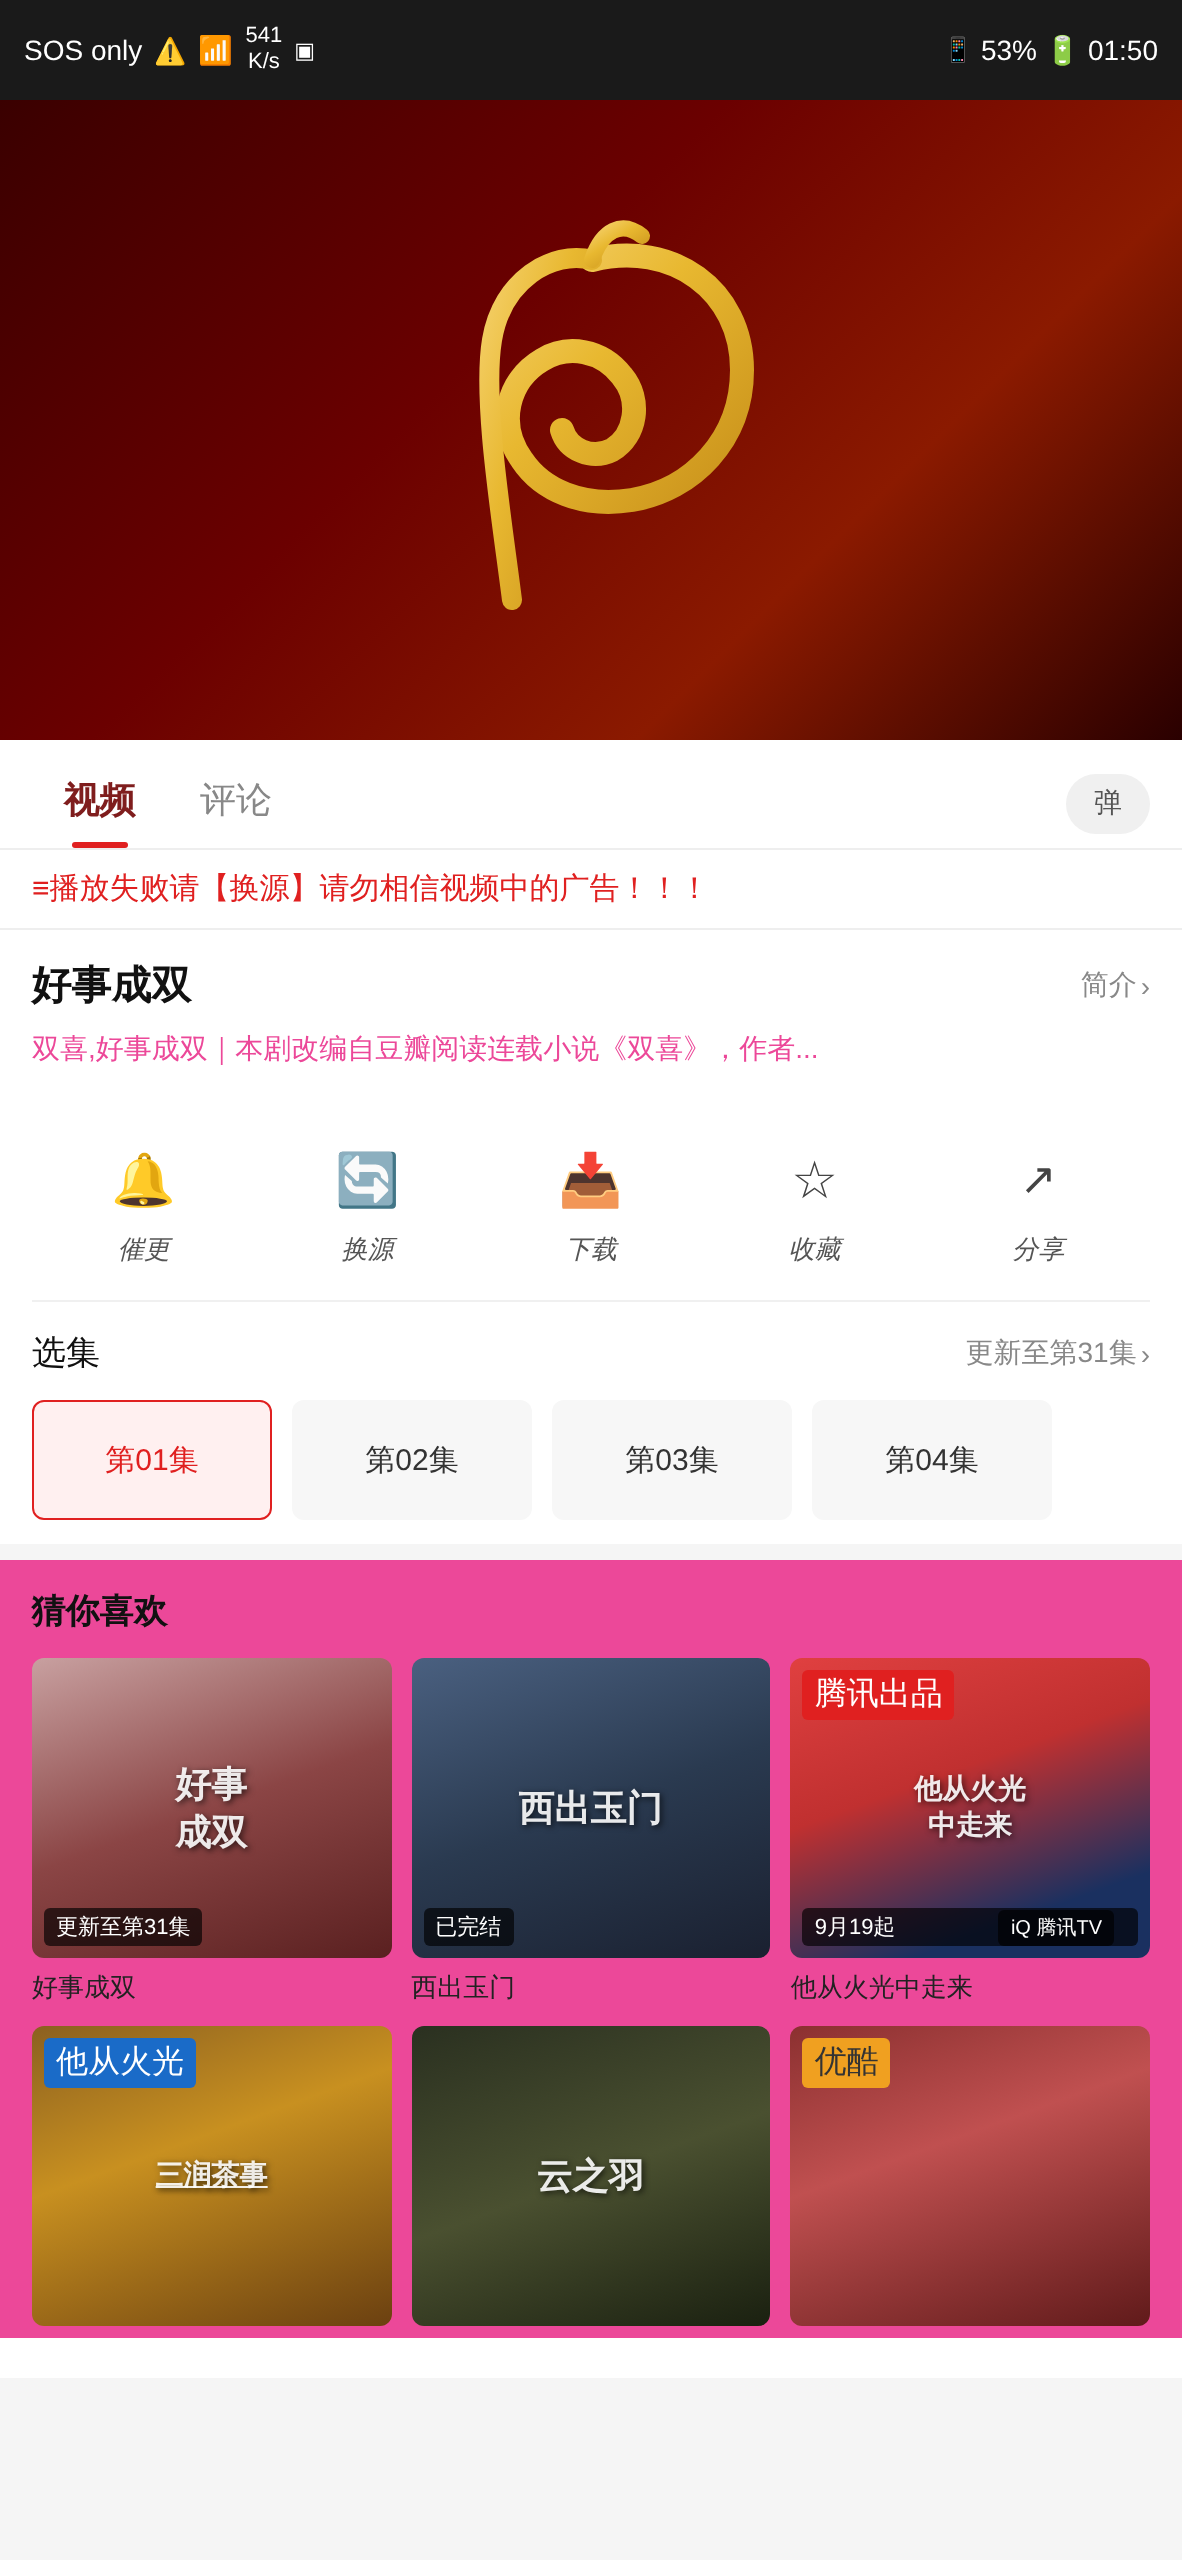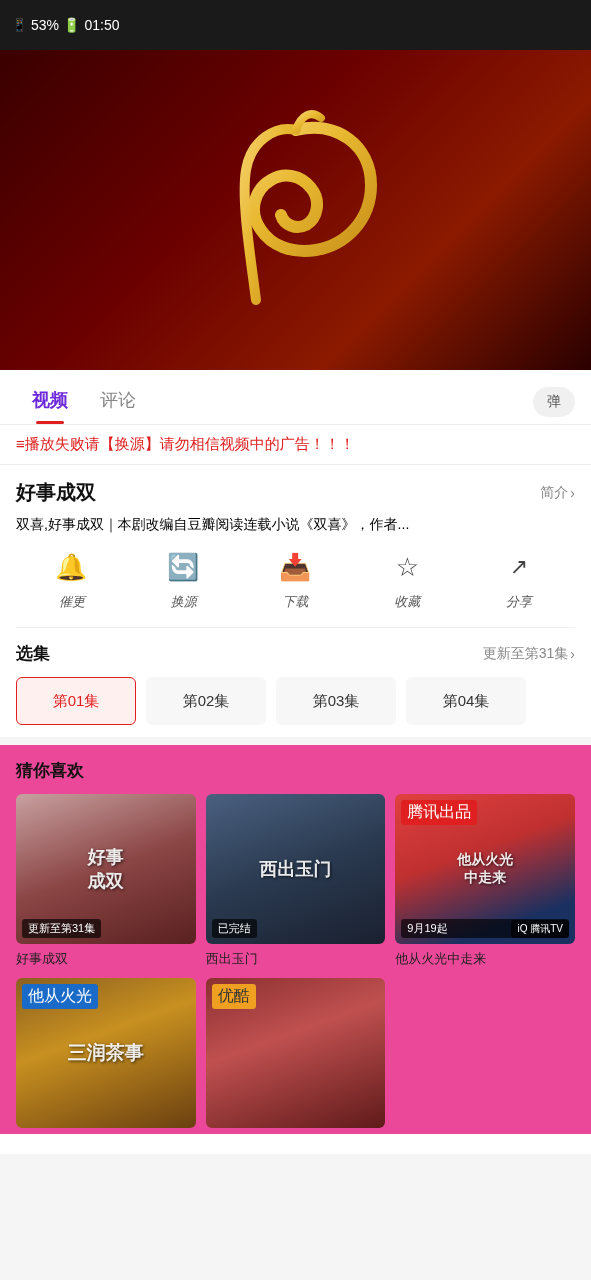--- a/index.html
+++ b/index.html
@@ -57,21 +57,21 @@
       position: relative;
     }
     .tab-item {
       font-size: 18px;
       color: #333;
       padding: 8px 16px 12px;
       cursor: pointer;
       position: relative;
     }
     .tab-item.active {
-      color: #6d28d9;
+      color: #7f1d1d;
       font-weight: bold;
     }
     .tab-item.active::after {
       content: '';
       position: absolute;
       bottom: 0;
       left: 50%;
       transform: translateX(-50%);
       width: 28px;
       height: 3px;
@@ -126,23 +126,23 @@
       align-items: center;
       color: #888;
       font-size: 14px;
       gap: 2px;
       cursor: pointer;
     }
 
     
     .description {
       font-size: 14px;
-      color: #000000;
+      color: #ec4899;
       line-height: 1.5;
-      margin-bottom: 4px;
+      margin-bottom: 27px;
       white-space: nowrap;
       overflow: hidden;
       text-overflow: ellipsis;
     }
 
     
     .action-buttons {
       display: flex;
       justify-content: space-around;
       padding: 8px 0 16px;
@@ -178,39 +178,39 @@
       background: white;
     }
     .section-header {
       display: flex;
       justify-content: space-between;
       align-items: center;
       margin-bottom: 12px;
     }
     .section-title {
       font-size: 17px;
-      font-weight: bold;
+      font-weight: normal;
       color: #111;
     }
     .section-more {
       font-size: 14px;
       color: #888;
       display: flex;
       align-items: center;
       gap: 2px;
       cursor: pointer;
     }
     .episode-grid {
       display: flex;
       gap: 10px;
       overflow-x: auto;
     }
     .episode-btn {
       flex: 0 0 120px;
-      height: 48px;
+      height: 60px;
       background: #f7f7f7;
       border: none;
       border-radius: 6px;
       font-size: 15px;
       color: #333;
       cursor: pointer;
       text-align: center;
     }
     .episode-btn.active {
       background: #fff0f0;
@@ -296,20 +296,27 @@
       padding: 8px;
     }
 
     
     .bottom-padding { height: 20px; background: white; }
   </style>
 </head>
 <body>
 
 <div class="status-bar">
+  <div class="status-left">
+    <span>SOS only</span>
+    <span style="font-size:13px;">⚠️</span>
+    <span>📶</span>
+    <span style="font-size:11px; line-height:1.2; text-align:center;">541<br>K/s</span>
+    <span style="font-size:11px;">▣</span>
+  </div>
   <div class="status-right">
     <span style="font-size:12px;">📱</span>
     <span>53%</span>
     <span>🔋</span>
     <span>01:50</span>
   </div>
 </div>
 
 <div class="video-player">
   <div class="video-logo">
@@ -429,35 +436,43 @@
     <div class="rec-item">
       <div class="rec-poster poster-3">
         <div class="rec-poster-bg">
           <div class="poster-text" style="font-size:14px; white-space:pre-line;">他从火光
 中走来</div>
         </div>
         <div class="rec-badge-top">腾讯出品</div>
         <div class="rec-badge" style="left:auto; right:6px; left:6px;">
           <span>9月19起</span>
         </div>
-        <div class="rec-badge" style="right:6px; left:auto; font-size:10px;">iQ 腾讯TV</div>
+        <div class="rec-badge" style="right:18px; left:auto; font-size:10px;">iQ 腾讯TV</div>
       </div>
       <div class="rec-name">他从火光中走来</div>
     </div>
 
     <div class="rec-item">
       <div class="rec-poster poster-4">
         <div class="rec-poster-bg">
-          <div class="poster-text" style="font-size:19px;">三润茶事</div>
+          <div class="poster-text" style="font-size:14px;text-decoration:underline;">三润茶事</div>
         </div>
         <div class="rec-badge-top" style="background:#1a6bc8;">他从火光</div>
       </div>
       <div class="rec-name"></div>
     </div>
 
+    <div class="rec-item">
+      <div class="rec-poster poster-5">
+        <div class="rec-poster-bg">
+          <div class="poster-text">云之羽</div>
+        </div>
+      </div>
+      <div class="rec-name"></div>
+    </div>
 
     <div class="rec-item">
       <div class="rec-poster poster-6">
         <div class="rec-poster-bg">
           <div class="poster-text" style="font-size:13px;"></div>
         </div>
         <div class="rec-badge-top" style="background:#f0a020; color:#333;">优酷</div>
       </div>
       <div class="rec-name"></div>
     </div>

